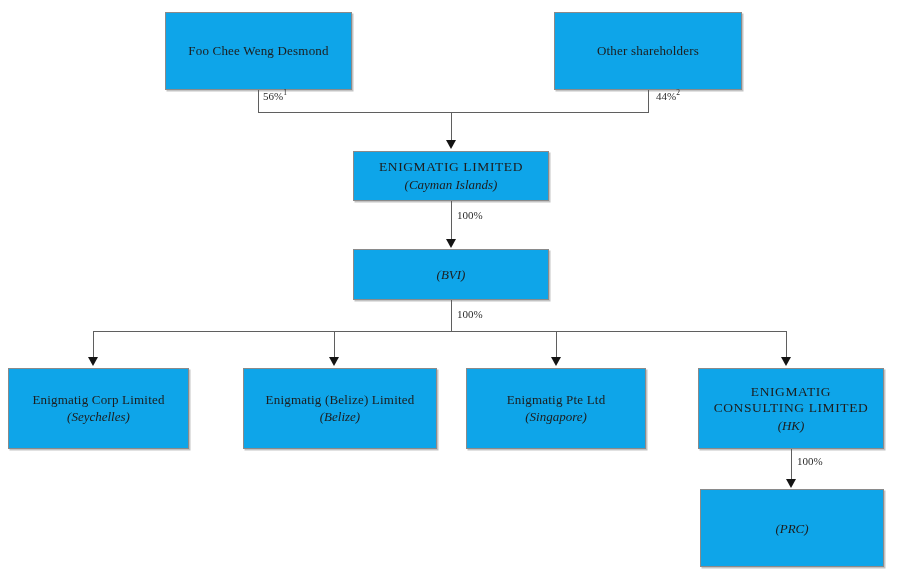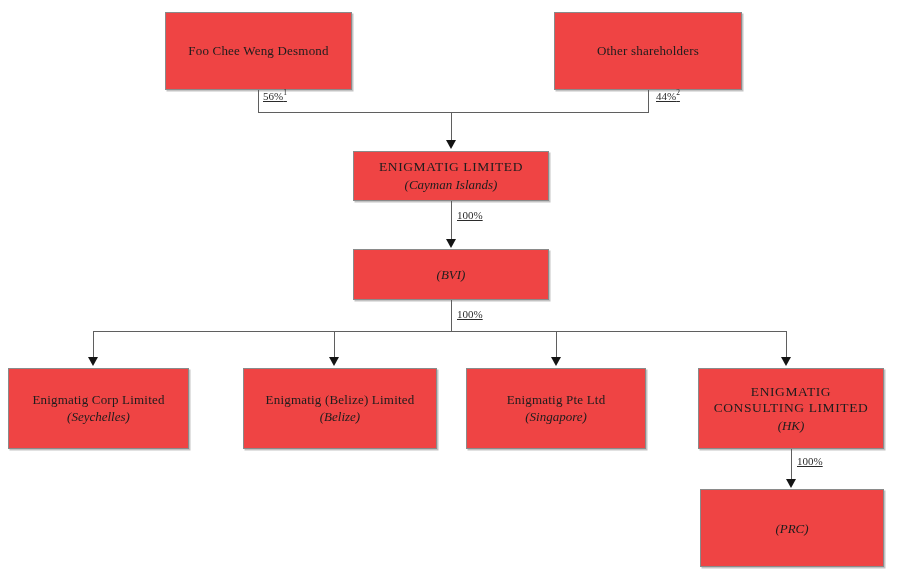--- a/index.html
+++ b/index.html
@@ -17,21 +17,21 @@
     width: 900px;
     height: 576px;
     background: #ffffff;
     overflow: hidden;
   }
   
   .node {
     position: absolute;
     box-sizing: border-box;
     border: 1.5px solid #8a8a8a;
-    background: #ef4444;
+    background: #0ea5e9;
     display: flex;
     flex-direction: column;
     align-items: center;
     justify-content: center;
     text-align: center;
     line-height: 1.22;
     padding: 2px 4px;
     box-shadow: 1.5px 1.5px 0 rgba(120,120,120,0.45);
   }
   .node .nm {
@@ -71,21 +71,20 @@
     border-right: 5.5px solid transparent;
     border-top: 9px solid #141414;
   }
   
   .edge-label {
     position: absolute;
     font-size: 11px;
     color: #2b2b2b;
     white-space: nowrap;
     font-family: "Liberation Serif", "DejaVu Serif", serif;
-    text-decoration: underline;
   }
   .edge-label sup {
     font-size: 7.5px;
     vertical-align: super;
     line-height: 0;
   }
 </style>
 </head>
 <body>
 

